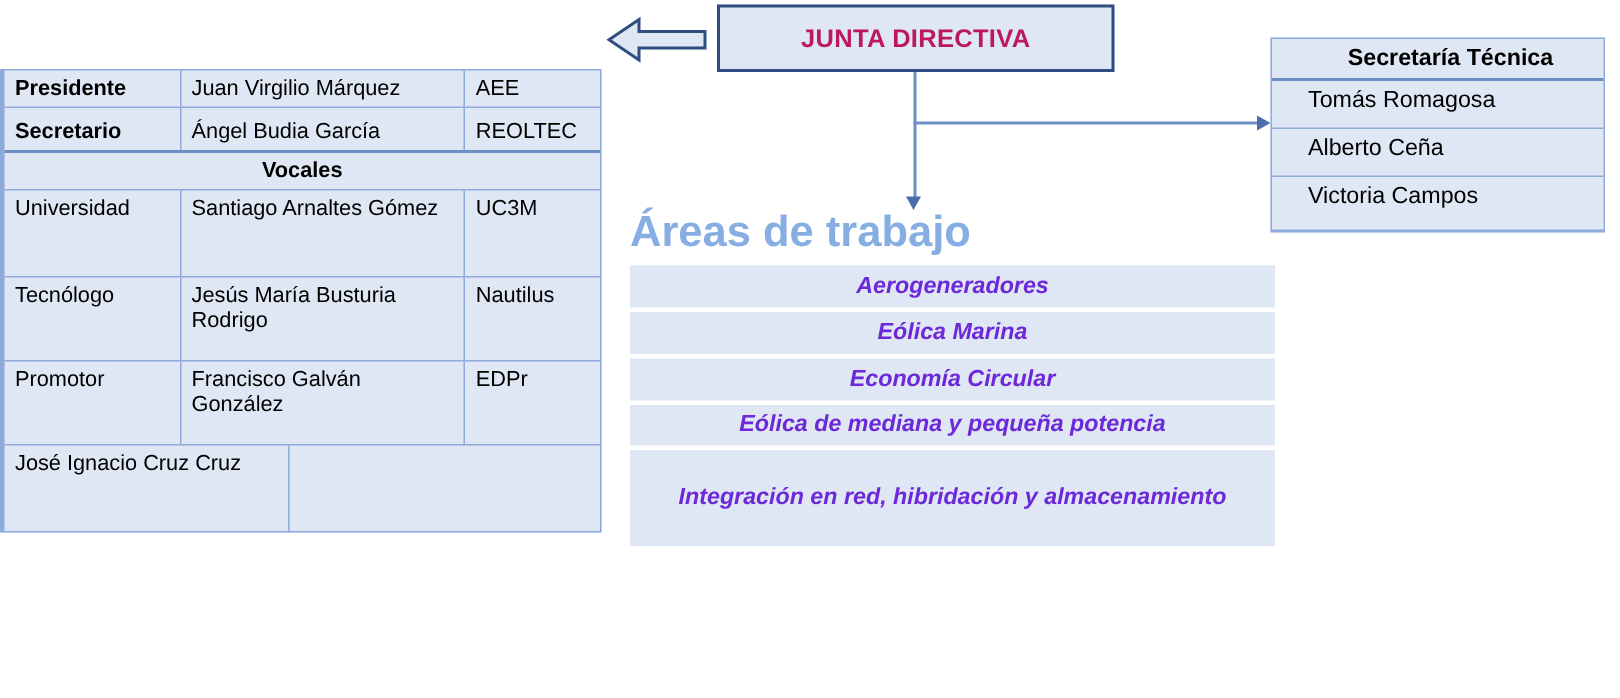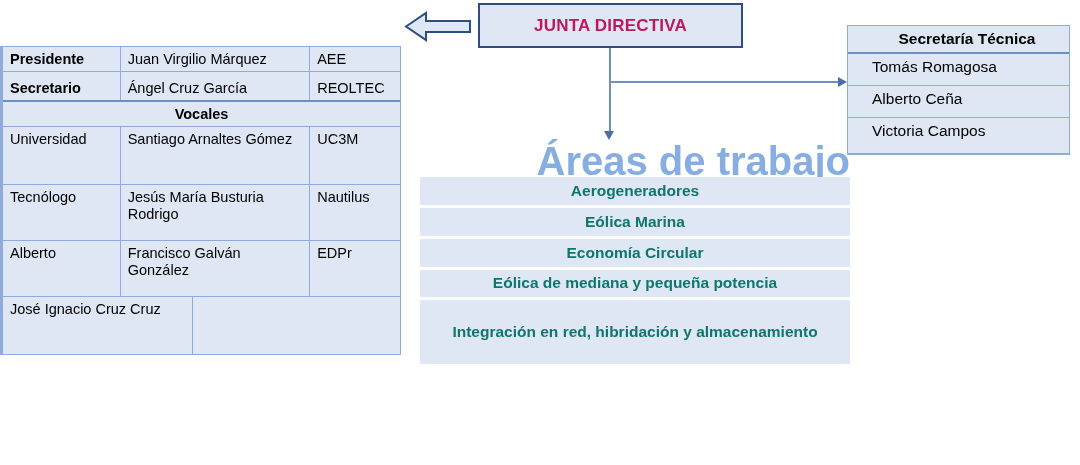--- a/index.html
+++ b/index.html
@@ -129,22 +129,22 @@
   #right-table .bcell { width: 100%; font-size: 15.5px; padding-left: 24px; border-radius: 13px; }
   #right-table .brow { border-bottom: 1px solid #8FAADC; }
   #right-table .hdr { border-bottom: 2px solid #6D8FC4; }
 
   
   #areas-title {
     position: absolute;
     left: 420px;
     top: 141px;
     width: 430px;
-    text-align: right;
-    font-size: 40px;
+    text-align: left;
+    font-size: 29px;
     font-weight: bold;
     color: #87AEE2;
     line-height: 1;
     white-space: nowrap;
   }
   #areas-list {
     position: absolute;
     left: 420px;
     top: 177px;
     width: 430px;
@@ -153,62 +153,63 @@
     box-sizing: border-box;
     width: 100%;
     background: #DEE7F3;
     margin-bottom: 3px;
     display: flex;
     align-items: center;
     justify-content: center;
     text-align: center;
     font-size: 15.5px;
     font-weight: bold;
-    color: #0f766e;
+    color: #6d28d9;
     line-height: 1.3;
     padding: 0 14px;
+    font-style: italic;
   }
 </style>
 </head>
 <body>
 
 <div id="stage">
 
   <div id="left-table" class="board">
 
     <div class="brow" style="height:25px">
       <div class="bcell col-role divider-right bold">Presidente</div>
       <div class="bcell col-name divider-right">Juan Virgilio Márquez</div>
       <div class="bcell col-org">AEE</div>
     </div>
 
     <div class="brow thick-under" style="height:30px">
       <div class="bcell col-role divider-right bold" style="padding-top:8px">Secretario</div>
-      <div class="bcell col-name divider-right" style="padding-top:8px">Ángel Cruz García</div>
+      <div class="bcell col-name divider-right" style="padding-top:8px">Ángel Budia García</div>
       <div class="bcell col-org" style="padding-top:8px">REOLTEC</div>
     </div>
 
     <div class="brow" style="height:25px">
       <div class="bcell center bold" style="width:100%">Vocales</div>
     </div>
 
     <div class="brow" style="height:58px">
       <div class="bcell col-role divider-right">Universidad</div>
       <div class="bcell col-name divider-right"> Santiago Arnaltes Gómez</div>
       <div class="bcell col-org">UC3M</div>
     </div>
 
     <div class="brow" style="height:56px">
       <div class="bcell col-role divider-right">Tecnólogo</div>
       <div class="bcell col-name divider-right">Jesús María Busturia Rodrigo</div>
       <div class="bcell col-org">Nautilus</div>
     </div>
 
     <div class="brow" style="height:56px">
-      <div class="bcell col-role divider-right">Alberto</div>
+      <div class="bcell col-role divider-right">Promotor</div>
       <div class="bcell col-name divider-right">Francisco Galván González</div>
       <div class="bcell col-org">EDPr</div>
     </div>
 
     <div class="brow" style="height:58px">
       <div class="bcell col-name divider-right">José Ignacio Cruz Cruz</div>
     </div>
 
   </div>
 

